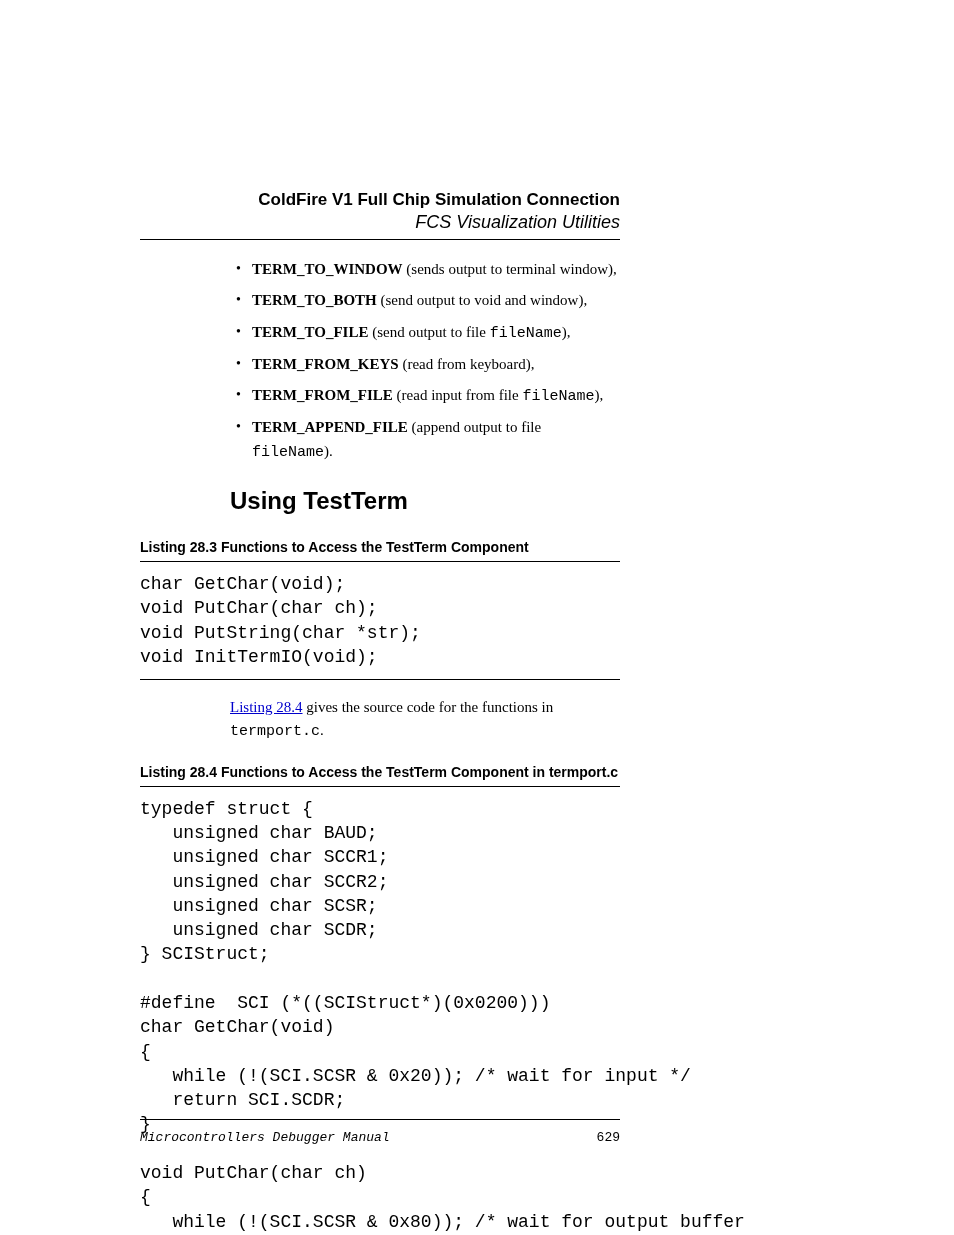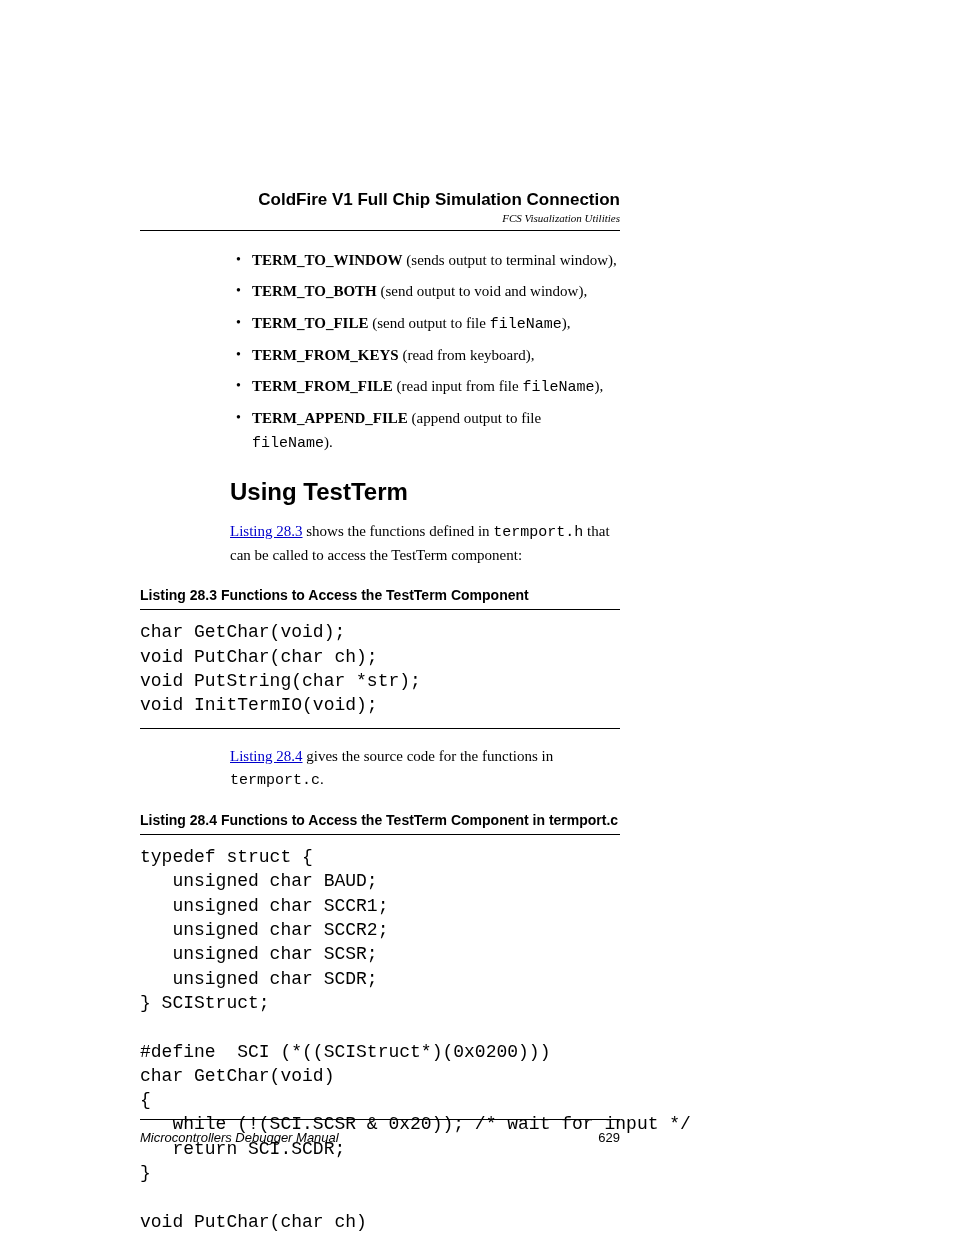--- a/index.html
+++ b/index.html
@@ -22,23 +22,22 @@
     border-bottom: 1.5px solid #000;
     padding-bottom: 6px;
     margin-bottom: 18px;
   }
   .header .h1 {
     font-weight: bold;
     font-size: 17px;
   }
   .header .h2 {
     font-style: italic;
-    font-size: 11px;
+    font-size: 18px;
     margin-top: 2px;
-    font-family: Liberation Serif, serif;
   }
   .indent-block {
     margin-left: 90px;
     font-size: 15px;
     line-height: 1.55;
   }
   .bullets {
     list-style: none;
     padding: 0;
     margin: 0 0 6px 0;
@@ -91,21 +90,21 @@
     line-height: 1.35;
     white-space: pre;
   }
   .footer {
     position: absolute;
     left: 140px;
     right: 140px;
     bottom: 90px;
     border-top: 1.5px solid #000;
     padding-top: 10px;
-    font-family: Liberation Sans, sans-serif;
+    font-family: Liberation Mono, monospace;
     font-size: 13px;
     display: flex;
     justify-content: space-between;
   }
   .footer .manual {
     font-style: italic;
   }
 </style>
 </head>
 <body>
@@ -124,23 +123,20 @@
       <li><b>TERM_TO_BOTH</b><span> (send output to void and window),</span></li>
       <li><b>TERM_TO_FILE</b><span> (send output to file </span><span class="mono">fileName</span><span>),</span></li>
       <li><b>TERM_FROM_KEYS</b><span> (read from keyboard),</span></li>
       <li><b>TERM_FROM_FILE</b><span> (read input from file </span><span class="mono">fileName</span><span>),</span></li>
       <li><b>TERM_APPEND_FILE</b><span> (append output to file </span><span class="mono">fileName</span><span>).</span></li>
     </ul>
 
 
     <div class="heading">Using TestTerm</div>
 
-    <div class="para">
-      <a class="link">Listing 28.3</a><span> shows the functions defined in </span><span class="mono">termport.h</span><span> that can be called to access the TestTerm component:</span>
-    </div>
   </div>
 
   <div class="listing-label">Listing 28.3  Functions to Access the TestTerm Component</div>
   <div class="listing-box">char GetChar(void);
 void PutChar(char ch);
 void PutString(char *str);
 void InitTermIO(void);</div>
 
   <div class="indent-block" style="margin-top:16px;">
     <div class="para">

